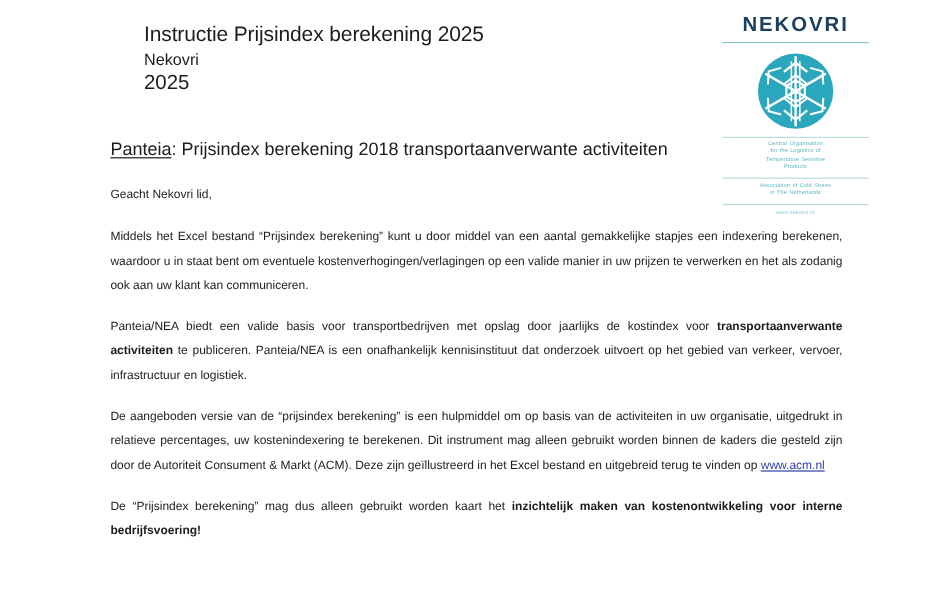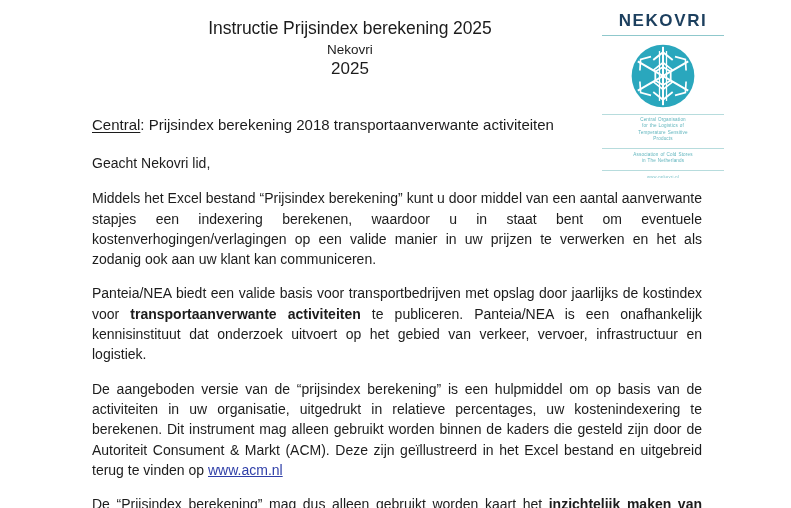--- a/index.html
+++ b/index.html
@@ -31,21 +31,21 @@
     top: 0;
     width: 791px;
     height: 190px;
   }
 
   .title-block {
     position: absolute;
     left: 120px;
     top: 17px;
     width: 460px;
-    text-align: center;
+    text-align: left;
   }
   .doc-title {
     font-size: 17.5px;
     line-height: 23px;
     color: #1c1c1c;
     font-weight: 400;
     letter-spacing: -0.1px;
     white-space: nowrap;
   }
   .doc-subtitle {
@@ -123,21 +123,21 @@
     line-height: 25px;
     color: #1c1c1c;
     margin-bottom: 16px;
   }
   .betreft u {
     text-decoration: underline;
     text-underline-offset: 2px;
   }
 
   p.para {
-    font-size: 14px;
+    font-size: 10px;
     line-height: 20.3px;
     color: #1c1c1c;
     margin: 0 0 14px 0;
     text-align: justify;
     text-justify: inter-word;
   }
   p.para.salutation {
     text-align: left;
     margin-bottom: 15px;
   }
@@ -211,25 +211,25 @@
         <div>in The Netherlands</div>
       </div>
 
       <div class="logo-rule thin"></div>
       <div class="logo-url">www.nekovri.nl</div>
     </div>
   </div>
 
   <div class="body-area">
 
-    <div class="betreft"><u>Central</u><span>: Prijsindex berekening 2018 transportaanverwante activiteiten</span></div>
+    <div class="betreft"><u>Panteia</u><span>: Prijsindex berekening 2018 transportaanverwante activiteiten</span></div>
 
     <p class="para salutation">Geacht Nekovri lid,</p>
 
-    <p class="para">Middels het Excel bestand “Prijsindex berekening” kunt u door middel van een aantal aanverwante stapjes een indexering berekenen, waardoor u in staat bent om eventuele kostenverhogingen/verlagingen op een valide manier in uw prijzen te verwerken en het als zodanig ook aan uw klant kan communiceren.</p>
+    <p class="para">Middels het Excel bestand “Prijsindex berekening” kunt u door middel van een aantal gemakkelijke stapjes een indexering berekenen, waardoor u in staat bent om eventuele kostenverhogingen/verlagingen op een valide manier in uw prijzen te verwerken en het als zodanig ook aan uw klant kan communiceren.</p>
 
 
     <p class="para"><span>Panteia/NEA biedt een valide basis voor transportbedrijven met opslag door jaarlijks de kostindex voor </span><b>transportaanverwante activiteiten</b><span> te publiceren. Panteia/NEA is een onafhankelijk kennisinstituut dat onderzoek uitvoert op het gebied van verkeer, vervoer, infrastructuur en logistiek.</span></p>
 
     <p class="para"><span>De aangeboden versie van de “prijsindex berekening” is een hulpmiddel om op basis van de activiteiten in uw organisatie, uitgedrukt in relatieve percentages, uw kostenindexering te berekenen. Dit instrument mag alleen gebruikt worden binnen de kaders die gesteld zijn door de Autoriteit Consument &amp; Markt (ACM). Deze zijn geïllustreerd in het Excel bestand en uitgebreid terug te vinden op </span><a class="link" href="#">www.acm.nl</a></p>
 
     <p class="para last"><span>De “Prijsindex berekening” mag dus alleen gebruikt worden kaart het </span><b>inzichtelijk maken van kostenontwikkeling voor interne bedrijfsvoering!</b></p>
 
   </div>
 </div>

